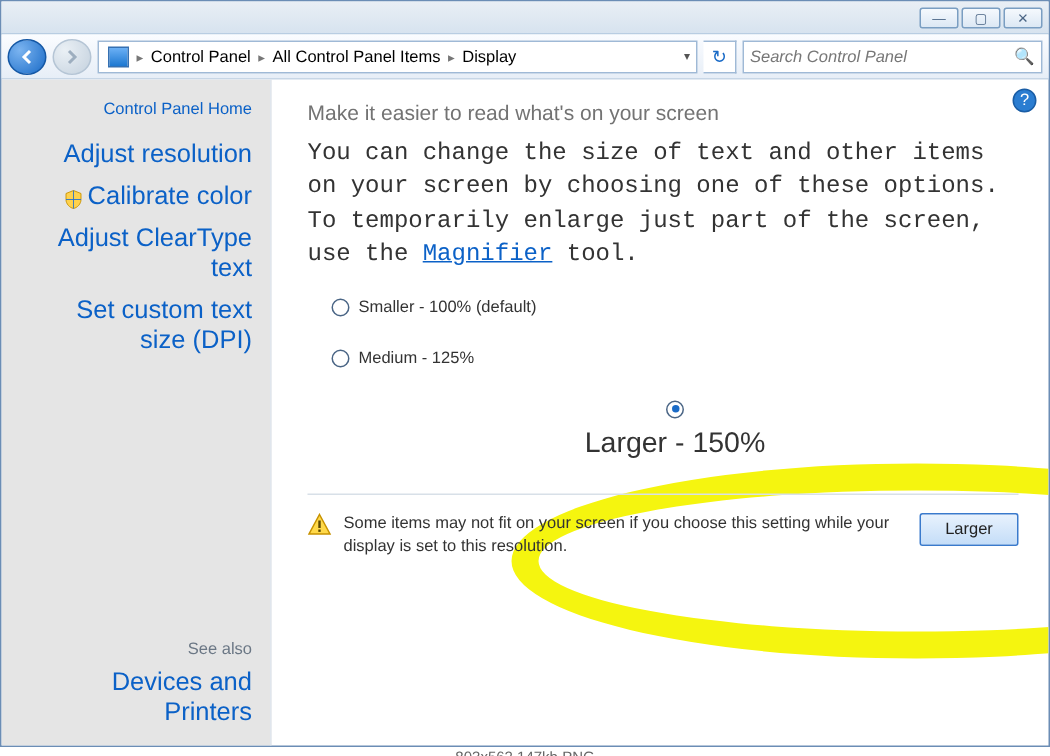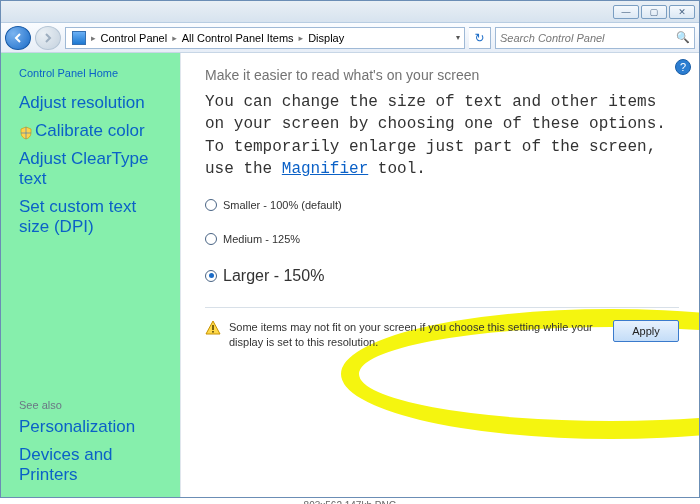--- a/index.html
+++ b/index.html
@@ -12,35 +12,35 @@
   .navbtn.fwd { background: radial-gradient(circle at 30% 30%, #eaf0f5, #c4d1de); color: #9daebf; border-color:#b5c5d5; }
   .breadcrumb { flex: 1; height: 22px; border: 1px solid #9fb9d6; background: #fff; display: flex; align-items: center; padding: 0 2px; font-size: 11px; }
   .bc-item { padding: 0 4px; display: flex; align-items: center; gap: 3px; height: 20px; }
   .bc-sep { color: #777; font-size: 9px; padding: 0 1px; }
   .bc-icon { width: 14px; height: 14px; background: linear-gradient(#6bb0f5,#1d78d1); border: 1px solid #3570b2; display:inline-block; }
   .bc-dropdown { color:#555; font-size:8px; padding:0 2px;}
   .refresh { width: 22px; height: 22px; border:1px solid #9fb9d6; border-left:none; background:#fff; display:flex; align-items:center; justify-content:center; color:#1a6bc7; font-size:12px;}
   .searchbox { width: 200px; height: 22px; border: 1px solid #9fb9d6; background: #fff; display: flex; align-items: center; padding: 0 4px; color: #777; font-style: italic; }
   .searchbox .mg { margin-left:auto; color:#1a6bc7; font-style:normal;}
   .content { flex: 1; display: flex; overflow: hidden; position: relative; }
-  .sidebar { width: 180px; padding: 14px 12px 8px 18px; border-right: 1px solid #e0e6ed; display: flex; flex-direction: column; background:#86efac;}
+  .sidebar { width: 180px; padding: 14px 12px 8px 18px; border-right: 1px solid #e0e6ed; display: flex; flex-direction: column; background:#e5e5e5;text-align:right;}
   .sidebar a { color: #0b61c7; text-decoration: none; display: block; padding: 4px 0; font-size: 17px; }
   .cp-home { color: #0b61c7; font-size: 11px; padding-bottom: 10px; }
   .shield { width:14px; height:14px; display:inline-block; vertical-align:middle; margin-right:2px;}
   .seealso { margin-top: auto; padding-top: 8px; }
   .seealso .hdr { color: #6b7785; font-size: 11px; padding: 4px 0 2px; }
   .main { flex: 1; padding: 14px 20px 10px 24px; position: relative; overflow:hidden;}
   .help { position: absolute; top: 6px; right: 8px; width: 16px; height: 16px; border-radius: 50%; background: #2b7dd1; color: #fff; display: flex; align-items: center; justify-content: center; font-size: 11px; border:1px solid #1a5da5;}
   h1 { font-size: 14px; font-weight: normal; color: #737373; margin-bottom: 8px; }
   .intro { font-size: 16px; color: #333; line-height: 1.4; margin-bottom: 4px; font-family: Liberation Mono, monospace; }
   .intro a { color: #0b61c7; }
   .options { display: flex; gap: 24px; margin-top: 18px; }
   .radios { flex: 1; }
-  .radio-row { display: flex; align-items: center; gap: 6px; margin-bottom: 22px; font-size: 11px; color:#333;}
-  .radio-row.selected { font-size: 16px; }
+  .radio-row { display: flex; align-items: center; gap: 6px; margin-bottom: 22px; font-size: 11px; color:#333;margin-left:16px;}
+  .radio-row.selected { font-size: 19px; flex-direction: column; }
   .radio { width: 12px; height: 12px; border: 1px solid #4a6585; border-radius: 50%; background: #fff; display:inline-flex; align-items:center; justify-content:center;}
   .radio.on::after { content:""; width:5px; height:5px; border-radius:50%; background:#1a6bc7;}
   .preview-col { width: 180px; }
   .preview-lbl { font-size: 11px; color: #333; margin-bottom: 6px; }
   .preview-img { width: 174px; height: 112px; border: 1px solid #8ea6c1; background: linear-gradient(#a9c8e8,#6d9dcf); position: relative; overflow:hidden;}
   .preview-img .winA{ position:absolute; left:6px; top:8px; width:72px; height:90px; background:#fff; border:1px solid #88a;}
   .preview-img .winA::before{content:""; position:absolute; top:4px; left:4px; right:4px; height:6px; background:#c9d6e4;}
   .preview-img .winA .lines{ position:absolute; top:14px; left:4px; right:4px;}
   .preview-img .winA .lines span{display:block; height:3px; background:#8aa4bf; margin:3px 0;}
   .preview-img .winB{ position:absolute; right:8px; top:14px; width:96px; height:72px; background:#e4edf6; border:1px solid #88a;}
@@ -102,21 +102,20 @@
         <span class="shield"><svg viewBox="0 0 14 14">
               <path d="M7 1 L12 3 V7 C12 10 9.5 12.5 7 13 C4.5 12.5 2 10 2 7 V3 Z" fill="#ffd24d" stroke="#c79200" stroke-width="0.6"></path>
               <path d="M7 1 L7 13" stroke="#2c72c7" stroke-width="0.6"></path>
               <path d="M2 7 L12 7" stroke="#2c72c7" stroke-width="0.6"></path>
             </svg></span><span>Calibrate color</span>
       </a>
       <a href="#">Adjust ClearType text</a>
       <a href="#">Set custom text size (DPI)</a>
       <div class="seealso">
         <div class="hdr">See also</div>
-        <a href="#">Personalization</a>
         <a href="#">Devices and Printers</a>
       </div>
     </div>
 
     <div class="main">
       <div class="help">?</div>
       <h1>Make it easier to read what's on your screen</h1>
       <p class="intro">
         <span>You can change the size of text and other items on your screen by choosing one of these options. To temporarily enlarge just part of the screen, use the </span><a href="#">Magnifier</a><span> tool.</span>
       </p>
@@ -140,20 +139,20 @@
 
       <div class="warning">
         <span class="warn-icon">
           <svg viewBox="0 0 16 16">
               <path d="M8 1 L15 14 H1 Z" fill="#ffd94a" stroke="#c79200"></path>
               <rect x="7.2" y="5" width="1.6" height="5" fill="#5a4600"></rect>
               <rect x="7.2" y="11" width="1.6" height="1.6" fill="#5a4600"></rect>
             </svg>
         </span>
         <div class="warn-text">Some items may not fit on your screen if you choose this setting while your display is set to this resolution.</div>
-        <button class="apply">Apply</button>
+        <button class="apply">Larger</button>
       </div>
 
       <div class="hi"></div>
     </div>
   </div>
 </div>
 <div class="footer">803x562  147kb  PNG</div>
 
 </body></html>

